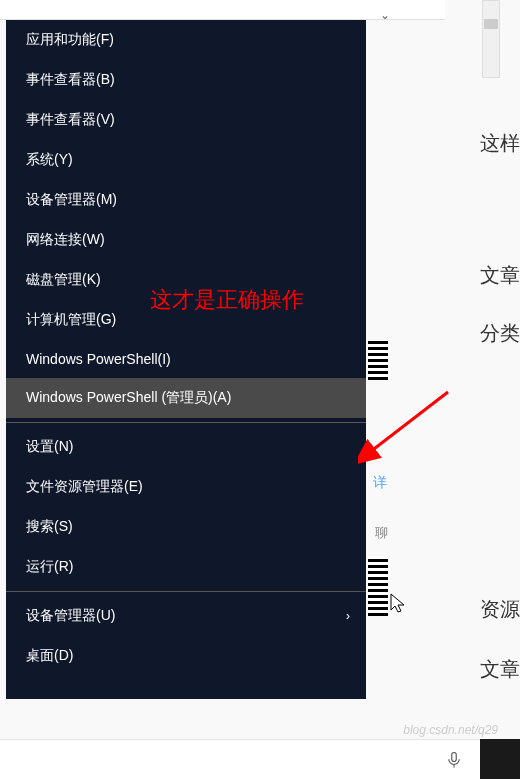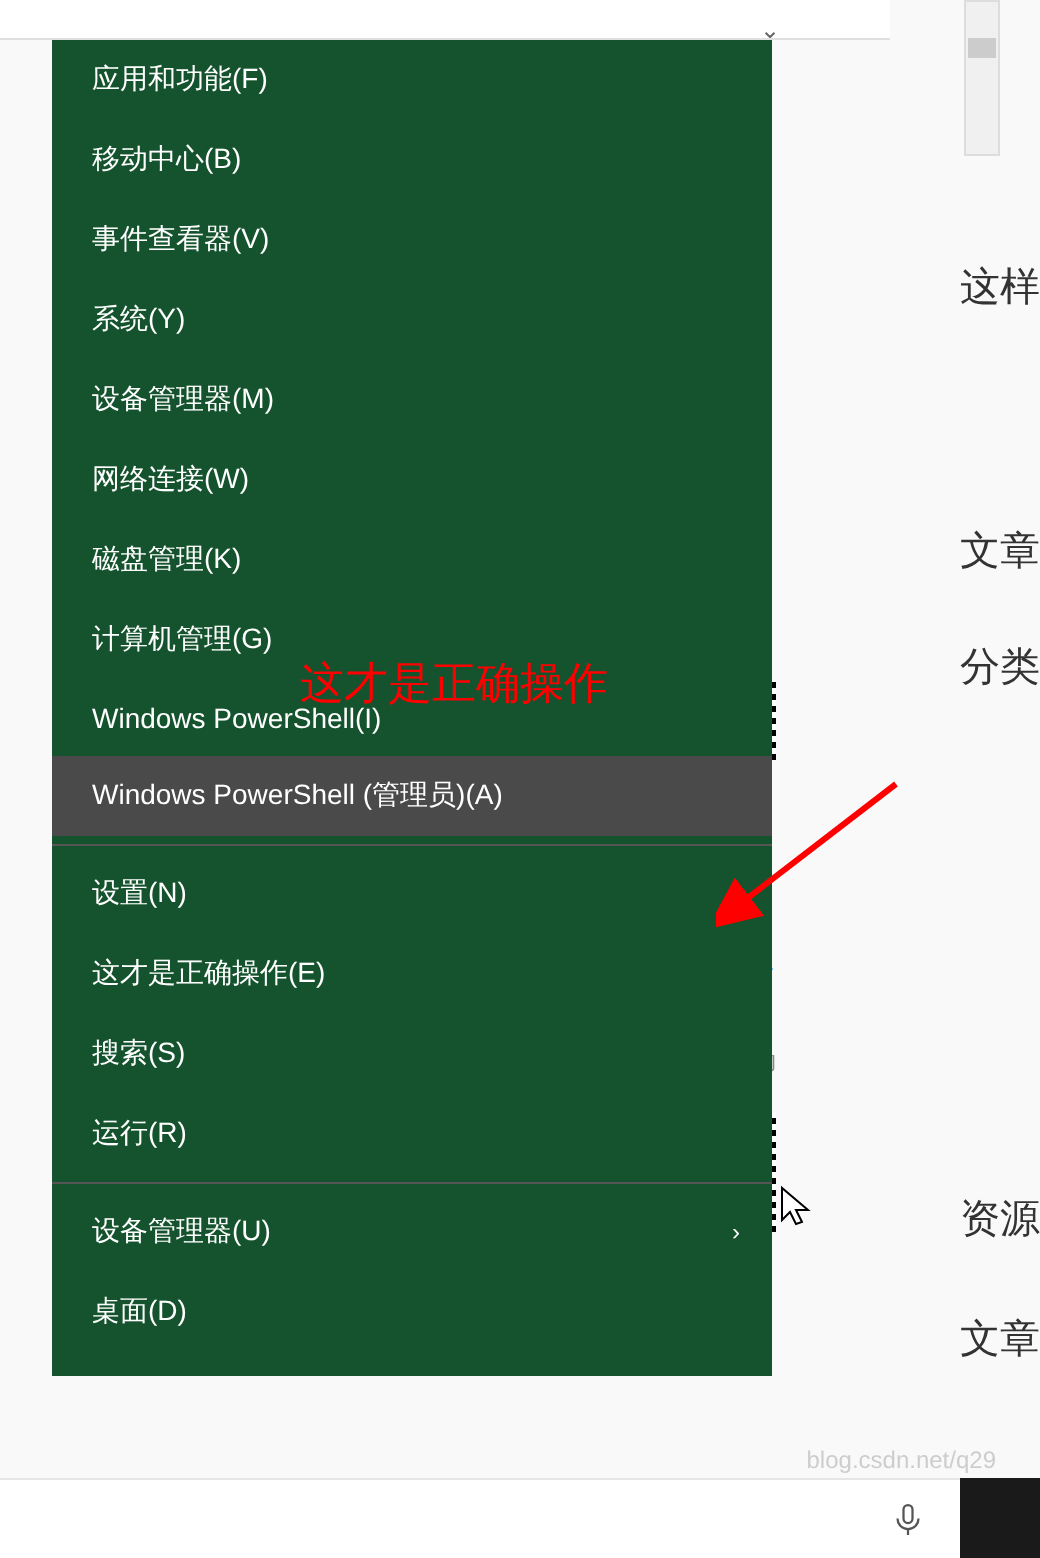--- a/index.html
+++ b/index.html
@@ -91,25 +91,24 @@
       bottom: 10px;
       right: 55px;
       width: 20px;
       height: 20px;
     }
     .context-menu {
       position: absolute;
       top: 20px;
       left: 6px;
       width: 360px;
-      background: #14532d;
+      background: #0f172a;
       color: #fff;
       font-size: 14px;
-      padding-bottom: 12px;
-      margin-left: 20px;
+      padding-bottom: 23px;
     }
     .menu-item {
       padding: 11px 20px;
       cursor: default;
       position: relative;
     }
     .menu-item.highlighted {
       background: #4a4a4a;
     }
     .menu-separator {
@@ -125,21 +124,20 @@
       font-size: 12px;
     }
     .annotation-text {
       position: absolute;
       top: 285px;
       left: 150px;
       color: #ff0000;
       font-size: 22px;
       font-family: "SimSun", serif;
       z-index: 10;
-      margin-top: 42px;
     }
     .annotation-arrow {
       position: absolute;
       top: 380px;
       left: 358px;
       z-index: 10;
       pointer-events: none;
     }
     .cursor-img {
       position: absolute;
@@ -148,20 +146,21 @@
       z-index: 10;
       pointer-events: none;
     }
     .watermark {
       position: absolute;
       bottom: 42px;
       right: 22px;
       color: rgba(150,150,150,0.45);
       font-size: 12px;
       z-index: 5;
+      font-style: italic;
     }
     .bg-qr-frag {
       position: absolute;
       left: 368px;
       width: 20px;
       background: repeating-linear-gradient(0deg, #000 0 3px, #fff 3px 6px);
     }
   </style>
 </head>
 <body>
@@ -187,32 +186,32 @@
     <svg viewBox="0 0 24 24" width="18" height="22">
         <rect x="9" y="2" width="6" height="12" rx="3" fill="none" stroke="#555" stroke-width="1.5"></rect>
         <path d="M5 11a7 7 0 0 0 14 0M12 18v4" fill="none" stroke="#555" stroke-width="1.5"></path>
       </svg>
   </div>
   <div class="bg-bottom-right"></div>
 </div>
 
 <div class="context-menu" id="context-menu">
     <div class="menu-item"><span>应用和功能(F)</span></div>
-    <div class="menu-item"><span>移动中心(B)</span></div>
+    <div class="menu-item"><span>事件查看器(B)</span></div>
     <div class="menu-item"><span>事件查看器(V)</span></div>
     <div class="menu-item"><span>系统(Y)</span></div>
     <div class="menu-item"><span>设备管理器(M)</span></div>
     <div class="menu-item"><span>网络连接(W)</span></div>
     <div class="menu-item"><span>磁盘管理(K)</span></div>
     <div class="menu-item"><span>计算机管理(G)</span></div>
     <div class="menu-item"><span>Windows PowerShell(I)</span></div>
     <div class="menu-item highlighted"><span>Windows PowerShell (管理员)(A)</span></div>
     <div class="menu-separator"></div>
     <div class="menu-item"><span>设置(N)</span></div>
-    <div class="menu-item"><span>这才是正确操作(E)</span></div>
+    <div class="menu-item"><span>文件资源管理器(E)</span></div>
     <div class="menu-item"><span>搜索(S)</span></div>
     <div class="menu-item"><span>运行(R)</span></div>
     <div class="menu-separator"></div>
     <div class="menu-item"><span>设备管理器(U)</span><span class="menu-arrow">›</span></div>
     <div class="menu-item"><span>桌面(D)</span></div>
   </div>
 
 <div class="annotation-text">这才是正确操作</div>
 
 <svg class="annotation-arrow" width="100" height="100">

